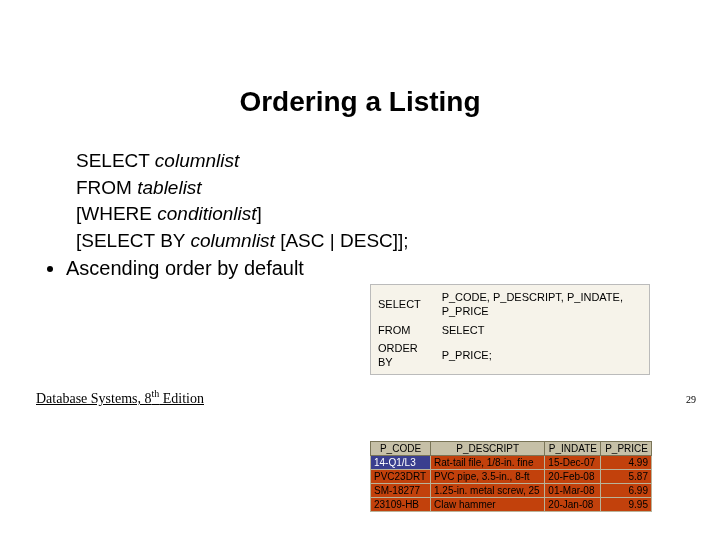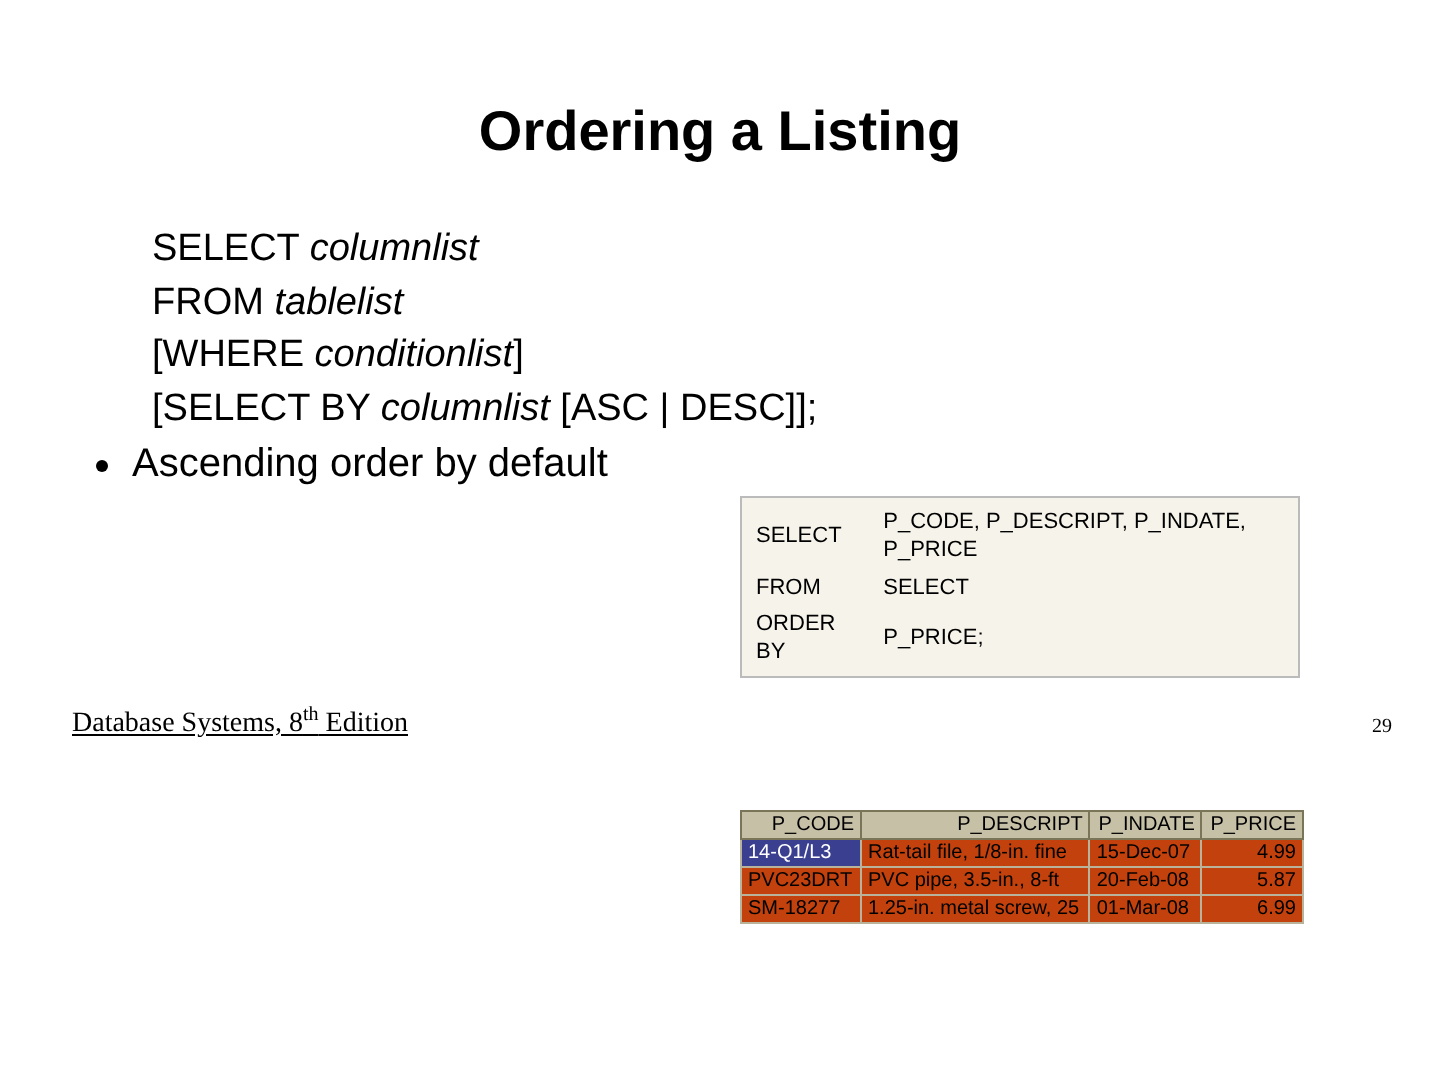--- a/index.html
+++ b/index.html
@@ -10,20 +10,21 @@
     background: #ffffff;
     font-family: Arial, Helvetica, sans-serif;
     color: #000;
     position: relative;
   }
   .slide {
     width: 720px;
     height: 399px;
     position: relative;
     padding: 40px 36px 0 36px;
+    margin-top: 36px;
   }
   .title {
     text-align: center;
     font-size: 28px;
     font-weight: bold;
     margin: 10px 0 30px 0;
   }
   .content {
     font-size: 20px;
     line-height: 1.35;
@@ -65,21 +66,21 @@
     border-collapse: collapse;
     width: 100%;
     font-size: 10px;
     font-family: Arial, sans-serif;
   }
   table.data-table th {
     background: #c6c0a7;
     border: 1px solid #7a7558;
     padding: 1px 3px;
     font-weight: normal;
-    text-align: right;
+    text-align: center;
     white-space: nowrap;
   }
   table.data-table td {
     background: #c2410c;
     border: 1px solid #b8b39a;
     padding: 1px 3px;
     white-space: nowrap;
   }
   table.data-table td.num, table.data-table th.num { text-align: right; }
   .highlight-cell { background: #3a3f8f !important; color: #fff; }
@@ -159,20 +160,26 @@
           <td>PVC pipe, 3.5-in., 8-ft</td>
           <td>20-Feb-08</td>
           <td class="num">5.87</td>
         </tr>
         <tr>
           <td>SM-18277</td>
           <td>1.25-in. metal screw, 25</td>
           <td>01-Mar-08</td>
           <td class="num">6.99</td>
         </tr>
+        <tr>
+          <td>23109-HB</td>
+          <td>Claw hammer</td>
+          <td>20-Jan-08</td>
+          <td class="num">9.95</td>
+        </tr>
       </tbody>
     </table>
   </div>
 
   <div class="footer">
     <span>Database Systems, 8</span><sup>th</sup><span> Edition</span>
   </div>
   <div class="pagenum">29</div>
 </div>
 

